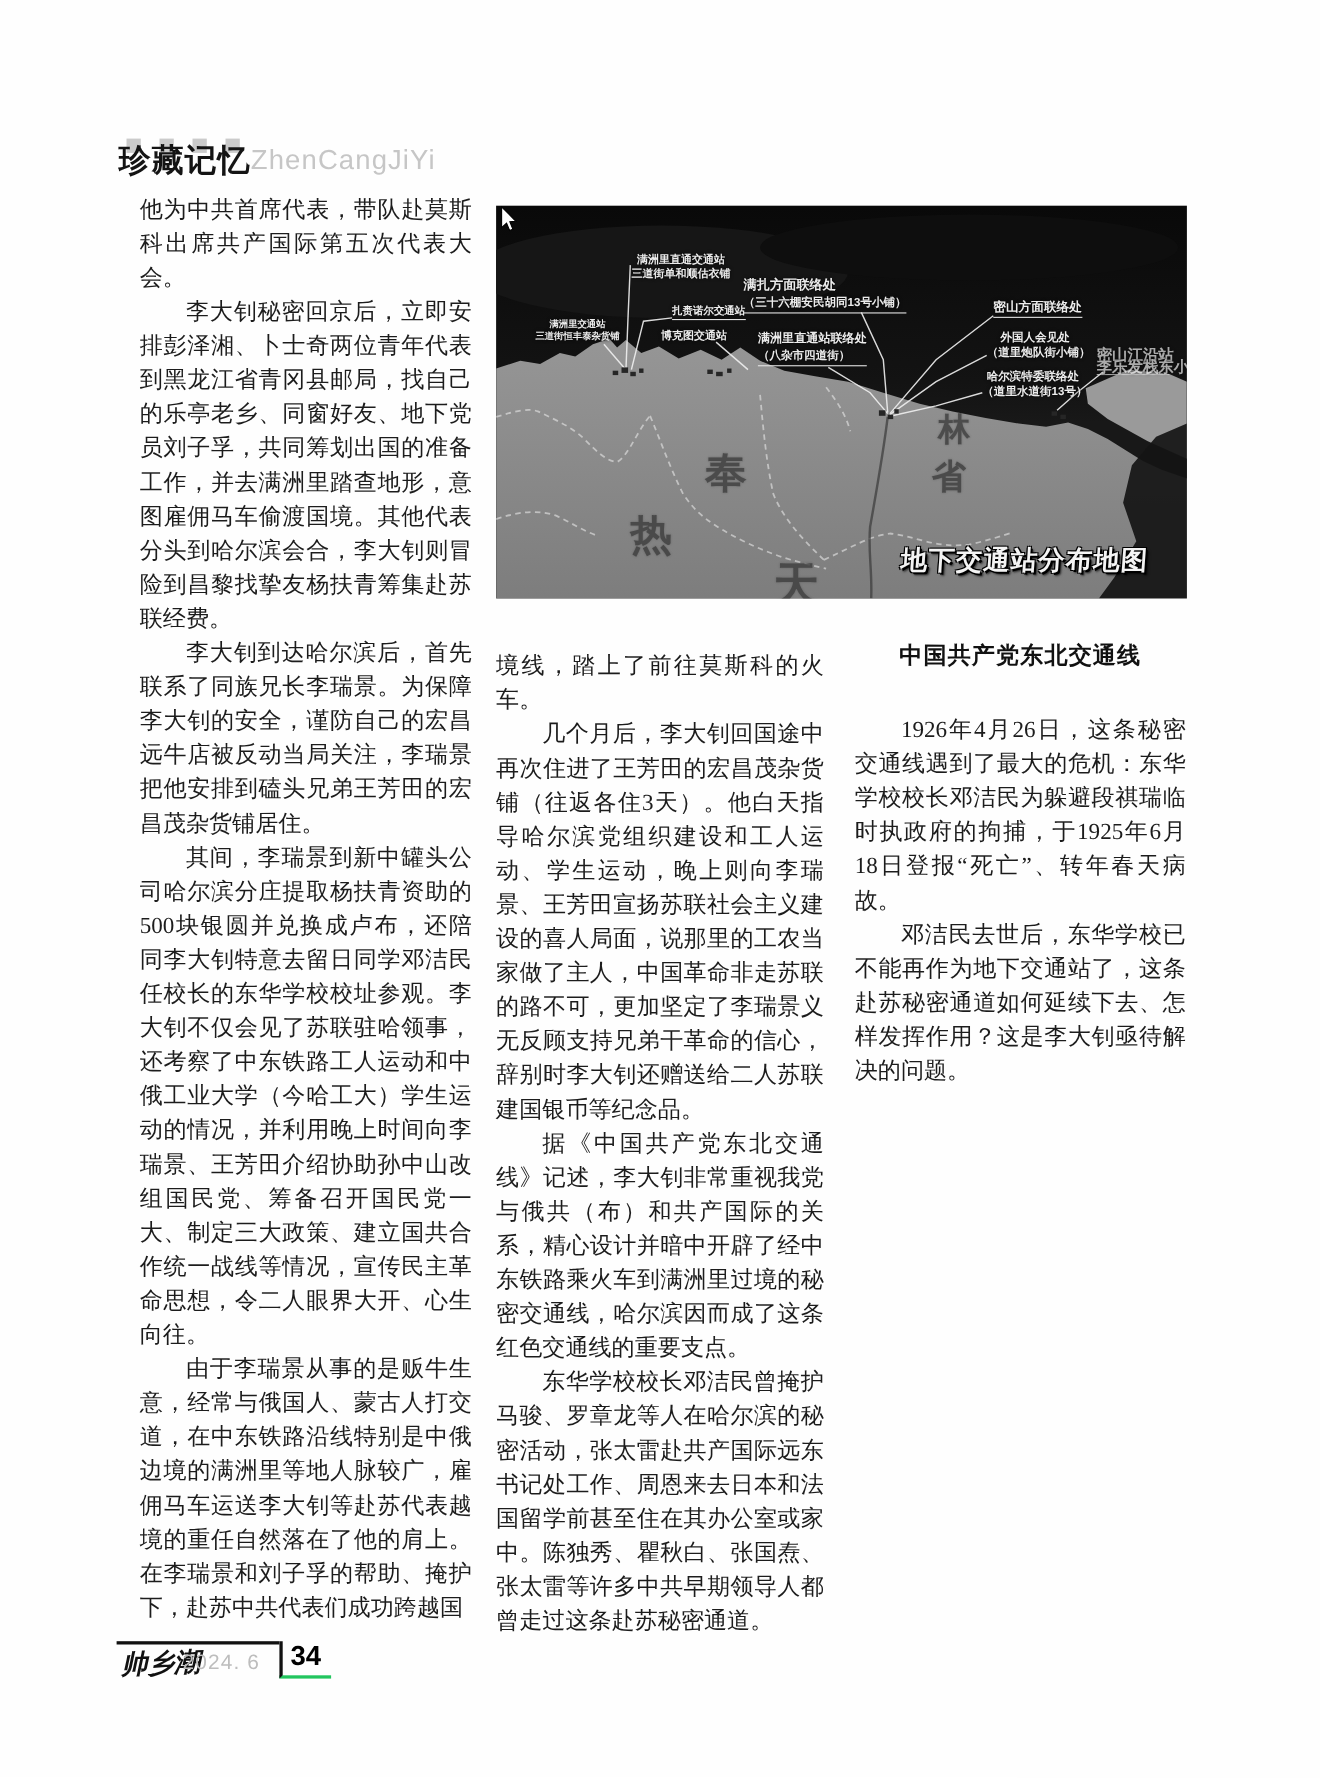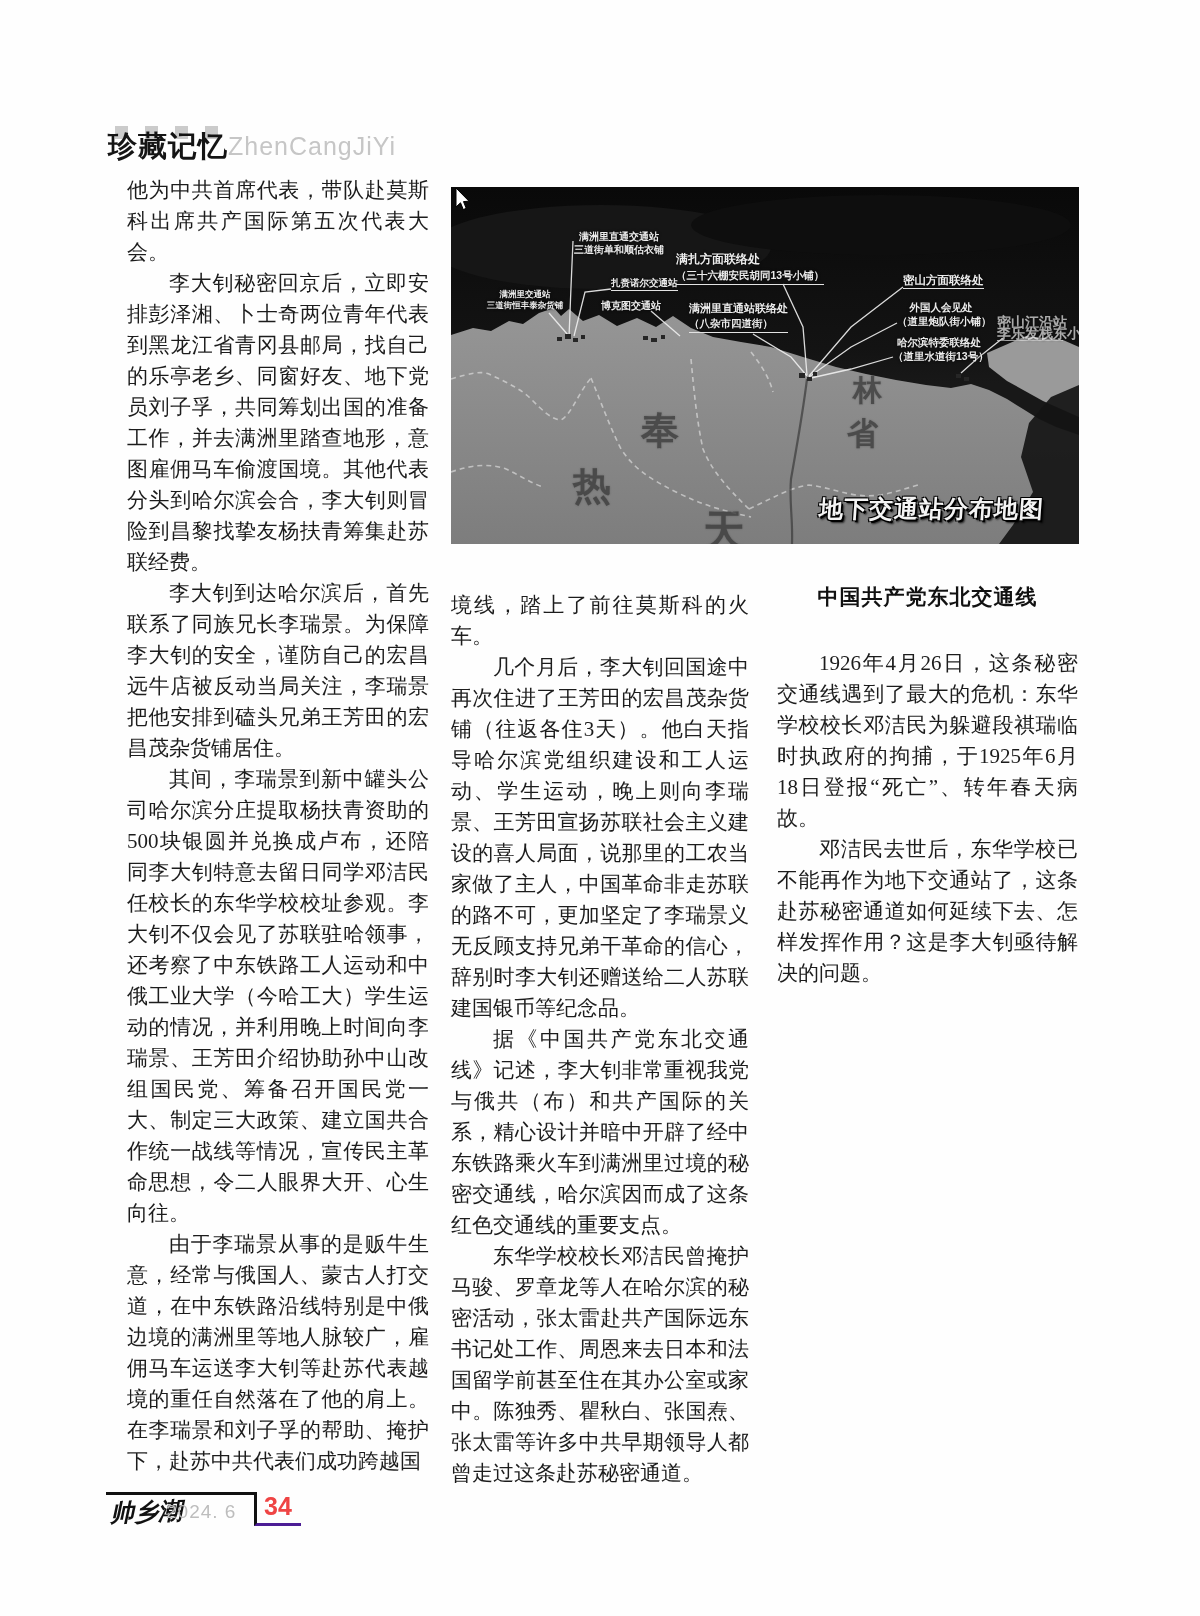--- a/index.html
+++ b/index.html
@@ -58,22 +58,22 @@
   .col3 h3{margin:0 0 36px 0;font-family:"Liberation Sans","DejaVu Sans",sans-serif;
        font-size:21px;font-weight:bold;text-align:center;color:#111;letter-spacing:1px;}
 
   
   .footer-line{position:absolute;left:106px;top:1492px;width:148px;height:0;border-top:3px solid #111;}
   .footer-logo{position:absolute;left:110px;top:1496px;font-family:"Liberation Serif","DejaVu Serif",serif;
        font-size:24px;font-weight:bold;font-style:italic;color:#111;transform:rotate(-2deg);}
   .footer-issue{position:absolute;left:166px;top:1501px;font-family:"Liberation Sans","DejaVu Sans",sans-serif;
        font-size:19px;color:#bdbdbd;letter-spacing:1px;}
   .footer-pagebox{position:absolute;left:254px;top:1492px;height:29px;
-       border-left:3px solid #111;border-bottom:3px solid #4c1d95;padding:0 9px 2px 7px;
-       font-family:"Liberation Sans","DejaVu Sans",sans-serif;font-size:25px;font-weight:bold;color:#ef4444;}
+       border-left:3px solid #111;border-bottom:3px solid #22c55e;padding:0 9px 2px 7px;
+       font-family:"Liberation Sans","DejaVu Sans",sans-serif;font-size:25px;font-weight:bold;color:#000000;}
 </style>
 </head>
 <body>
 
 <div class="page">
 
   <div class="header">
     <span class="hz">珍</span>
     <span class="hz">藏</span>
     <span class="hz">记</span>

